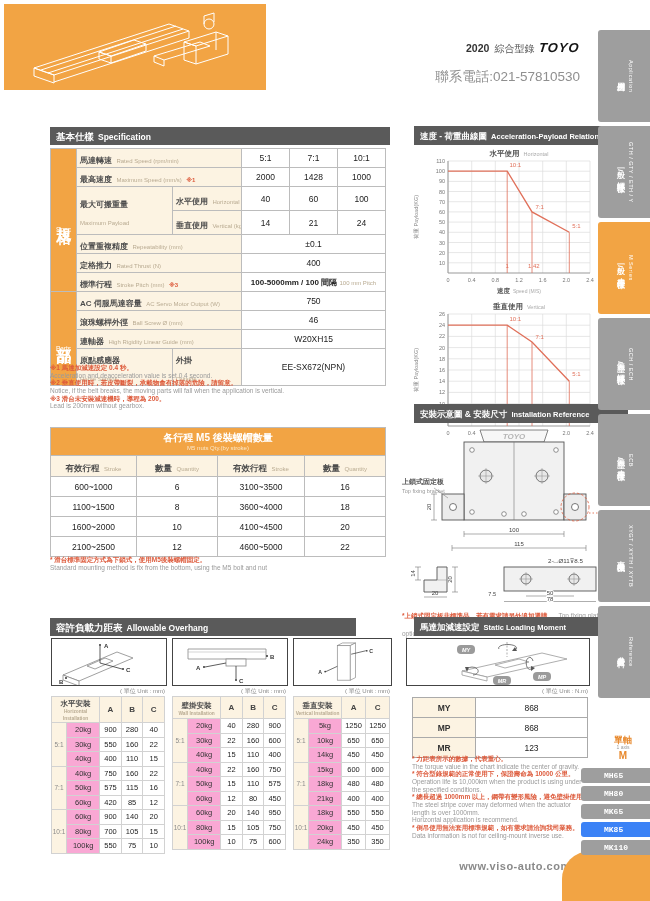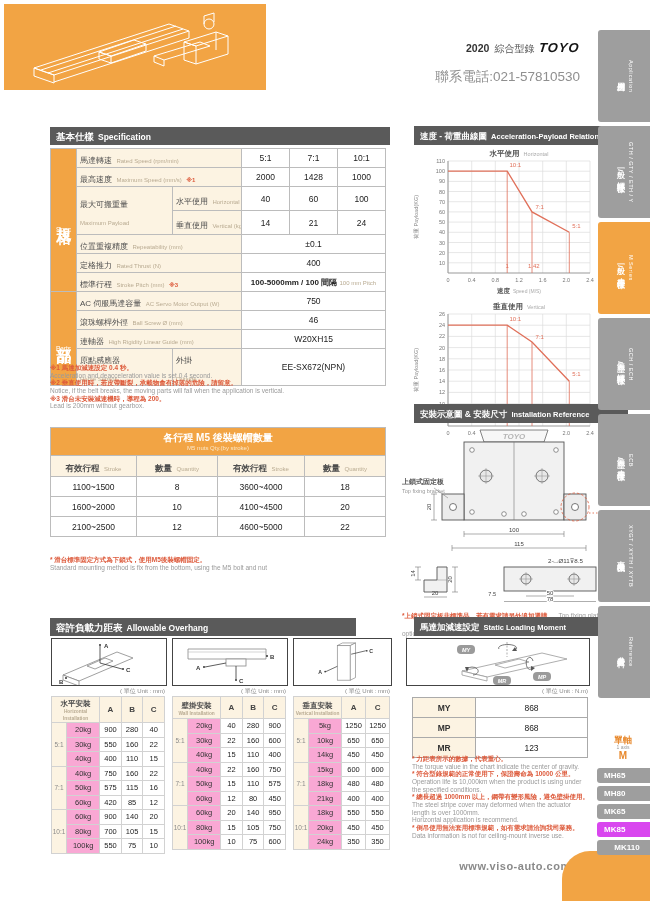--- a/index.html
+++ b/index.html
@@ -17,21 +17,21 @@
   .sec-h.small .bar .en{font-size:7.5px;}
   
   table{border-collapse:collapse;}
   .spec-table{width:335px;table-layout:fixed;border:1px solid #999;}
   .spec-table td{border:1px solid #bcbcbc;padding:0 3px;overflow:hidden;white-space:nowrap;}
   .side-cell{background:#F2A444;color:#fff;text-align:center;vertical-align:middle;padding:0!important;}
   .side-cell .zh{writing-mode:vertical-rl;text-orientation:upright;font-size:15px;font-weight:bold;
                  letter-spacing:3px;margin:0 auto;display:inline-block;}
   .side-cell .en{display:block;font-size:6.5px;margin-top:1px;}
   .lbl{background:#FCF3E2;}
-  .lbl .zh{font-weight:normal;font-size:8px;color:#4d4d4d;}
+  .lbl .zh{font-weight:bold;font-size:8px;color:#4d4d4d;}
   .lbl .en{font-size:6px;color:#b9ab92;}
   .mark{color:#DD5A3B;font-size:6px;font-weight:bold;}
   .val{text-align:center;font-size:8.5px;color:#222;background:#fff;}
   .val .en{font-size:6px;color:#b9ab92;}
   
   .note-red{color:#DD5A3B;font-size:6.5px;font-weight:bold;line-height:1.18;}
   .note-gray{color:#9a9a9a;font-size:6.5px;line-height:1.18;}
   
   .scr-table{width:335px;table-layout:fixed;border:1.5px solid #777;}
   .scr-title{background:#F2A444;color:#fff;text-align:center;}
@@ -61,22 +61,22 @@
   .stm-table .lb{background:#FCF3E2;font-size:8.5px;font-weight:bold;color:#333;width:60px;}
   .stm-table .dv{font-size:8.5px;color:#222;background:#fff;}
   
   .side-tab{position:absolute;right:0;width:52px;height:92px;background:#9E9E9E;border-radius:3px 0 0 3px;
             display:flex;align-items:center;justify-content:center;gap:3px;cursor:pointer;}
   .side-tab.active{background:#F2A444;}
   .side-tab .t-zh{writing-mode:vertical-rl;color:#fff;font-weight:bold;font-size:8px;letter-spacing:1px;}
   .side-tab .t-en{writing-mode:vertical-rl;color:#fff;font-size:5.5px;letter-spacing:.5px;}
   
   .mdl-tab{position:absolute;right:0;width:46px;height:15px;background:#9E9E9E;color:#fff;font-weight:bold;
-           font-size:8px;line-height:15px;padding-left:7px;border-radius:3px 0 0 3px;cursor:pointer;}
-  .mdl-tab.active{background:#d946ef;}
+           font-size:8px;line-height:15px;padding-left:23px;border-radius:3px 0 0 3px;cursor:pointer;font-family:Liberation Mono, monospace;}
+  .mdl-tab.active{background:#3b82f6;}
   .hdr-line{display:flex;justify-content:flex-end;align-items:baseline;gap:5px;}
   .corner{position:absolute;right:0;bottom:0;width:88px;height:50px;background:#F2A444;
           border-top-left-radius:28px;}
   .axis-blk{position:absolute;text-align:center;line-height:1.05;}
   .axis-blk .a1{color:#E8892D;font-size:9px;font-weight:bold;}
   .axis-blk .a2{color:#9a9a9a;font-size:5px;}
   .axis-blk .a3{color:#E8892D;font-size:10px;font-weight:bold;}
 </style>
 </head>
 <body>
@@ -319,20 +319,26 @@
         </tr>
     <tr>
       <td class="hd"><span class="zh">有效行程</span> <span class="en">Stroke</span></td>
       <td class="hd"><span class="zh">數量</span> <span class="en">Quantity</span></td>
       <td class="hd"><span class="zh">有效行程</span> <span class="en">Stroke</span></td>
       <td class="hd"><span class="zh">數量</span> <span class="en">Quantity</span></td>
     </tr>
     </tbody>
       <tbody id="screws-body">
         <tr>
+          <td class="dv">600~1000</td>
+          <td class="dv">6</td>
+          <td class="dv">3100~3500</td>
+          <td class="dv">16</td>
+        </tr>
+        <tr>
           <td class="dv">1100~1500</td>
           <td class="dv">8</td>
           <td class="dv">3600~4000</td>
           <td class="dv">18</td>
         </tr>
         <tr>
           <td class="dv">1600~2000</td>
           <td class="dv">10</td>
           <td class="dv">4100~4500</td>
           <td class="dv">20</td>
@@ -784,14 +790,14 @@
       <span class="t-en">XYGT / XYTH / XYTB</span>
     </div>
     <div class="side-tab" style="top: 606px;">
       <span class="t-zh">參考資料</span>
       <span class="t-en">Reference</span>
     </div>
     <div class="mdl-tab" style="top: 768px;">MH65</div>
     <div class="mdl-tab" style="top: 786px;">MH80</div>
     <div class="mdl-tab" style="top: 804px;">MK65</div>
     <div class="mdl-tab active" style="top: 822px;">MK85</div>
-    <div class="mdl-tab" style="top: 840px; text-align: center;">MK110</div>
+    <div class="mdl-tab" style="top: 840px;">MK110</div>
   </div>
 
 </body></html>

